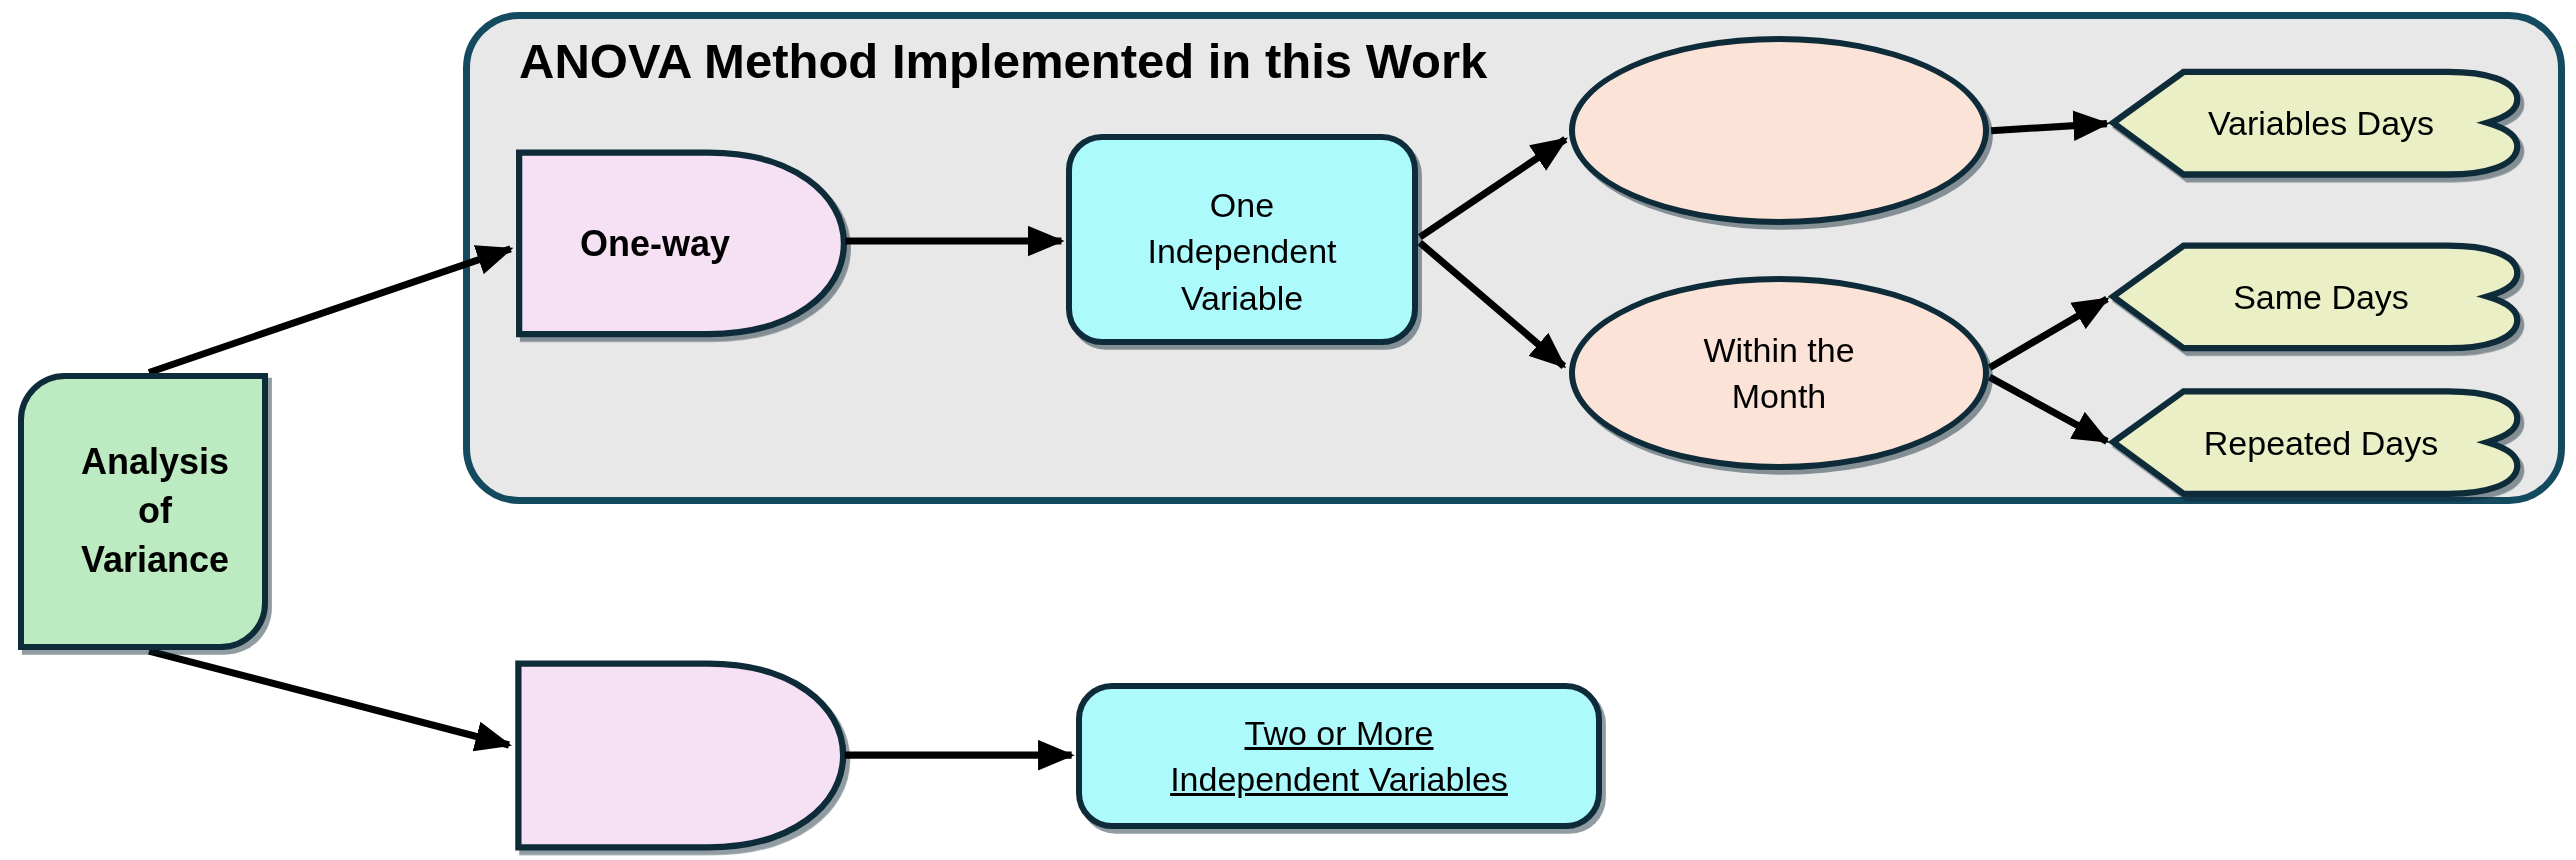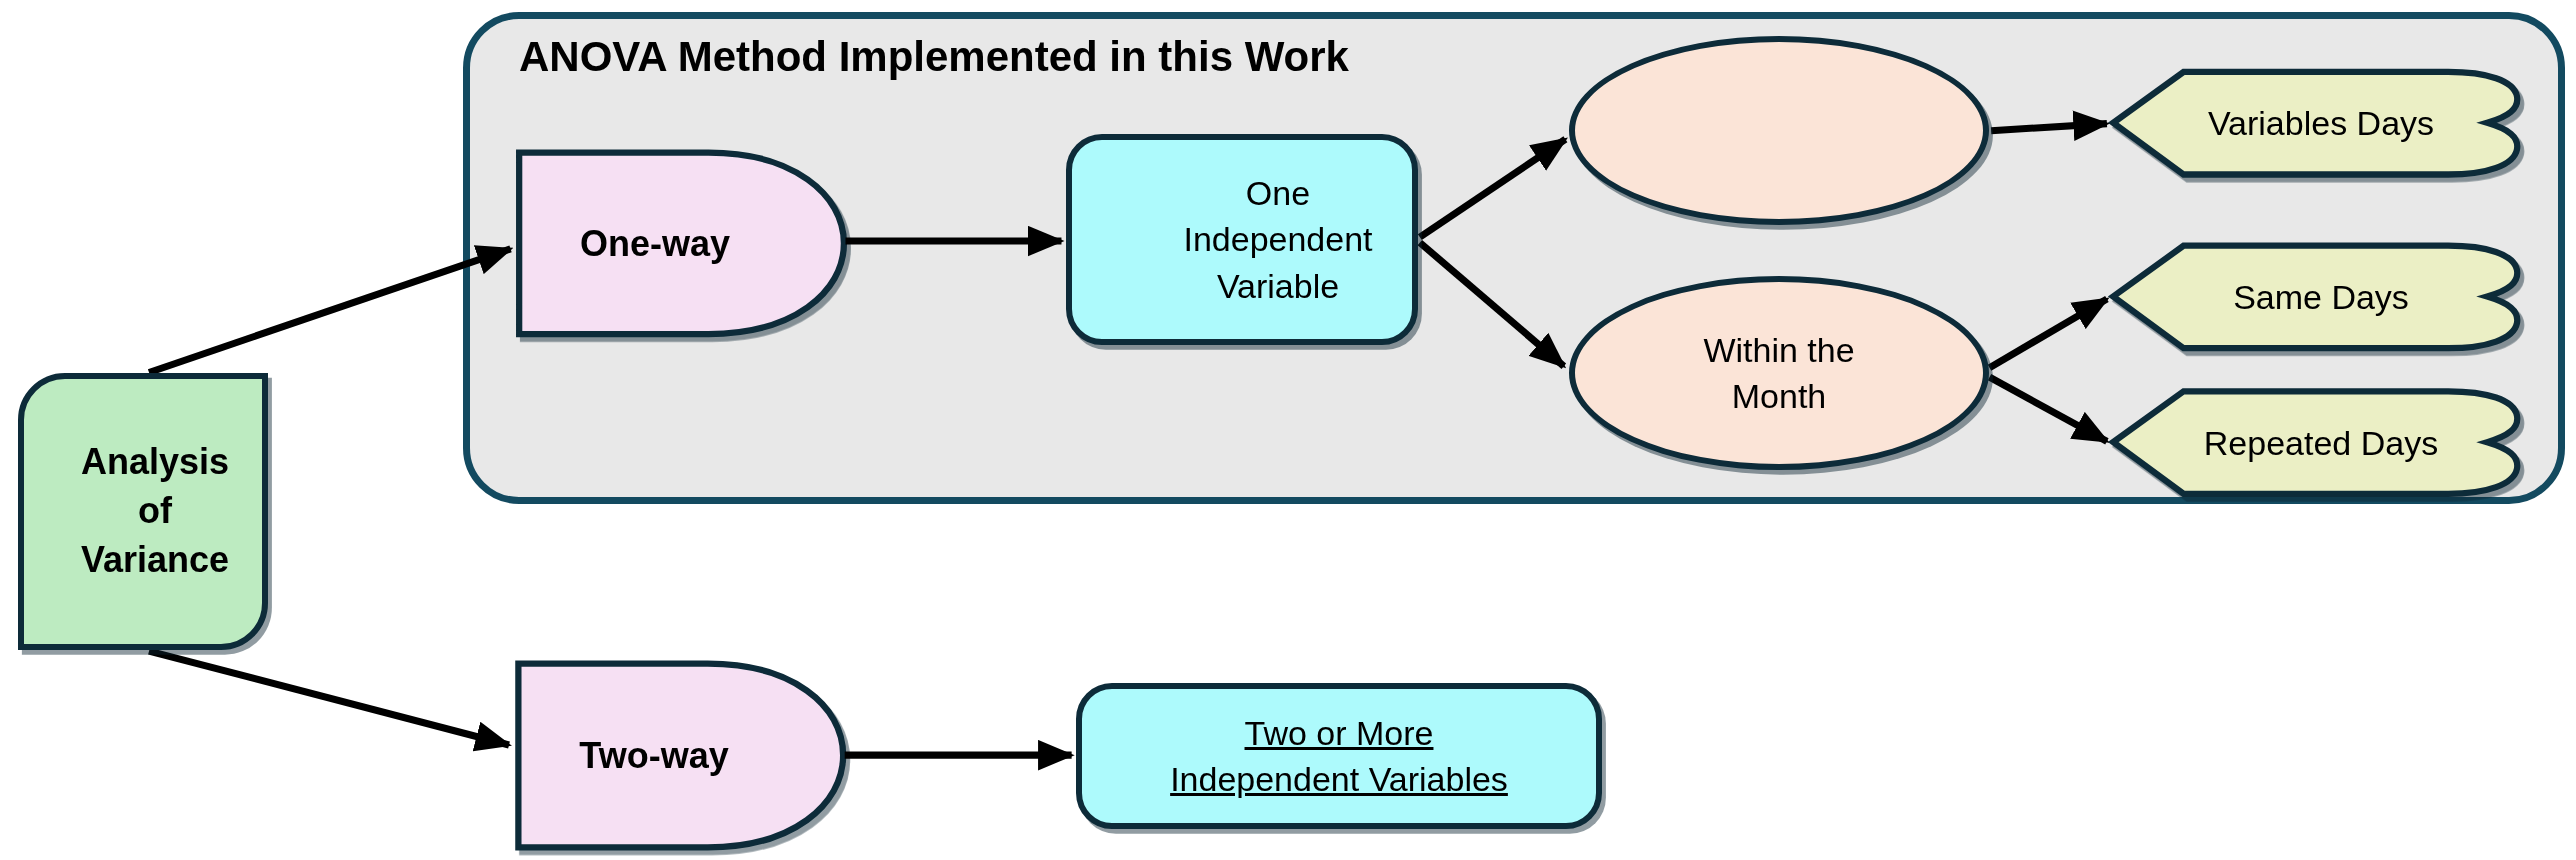--- a/index.html
+++ b/index.html
@@ -16,21 +16,21 @@
     left:463px;top:11.7px;width:2102px;height:492px;
     background:#E8E8E8;
     border:7.8px solid #134A60;
     border-radius:56px;
     box-sizing:border-box;
     z-index:1;
   }
   .group-title{
     position:absolute;
     left:49px;top:14px;
-    font-size:42px;
+    font-size:49px;
     font-weight:bold;
     color:#000;
     white-space:nowrap;
   }
   svg.layer{
     position:absolute;left:0;top:0;z-index:2;
   }
   .shape-shadow{filter:drop-shadow(5px 6px 0px rgba(10,35,48,0.45));}
   
   .node{
@@ -62,21 +62,21 @@
     display:flex;align-items:center;justify-content:center;
     text-align:center;
     color:#000;
     font-size:34px;line-height:1.36;
     white-space:pre-line;
   }
   .lbl.bold{font-weight:bold;font-size:36px;}
   .lbl-root{left:30px;top:373px;width:250px;height:277px;}
   .lbl-oneway{left:519px;top:153px;width:272px;height:182px;text-align:right;}
   .lbl-twoway{left:518px;top:664px;width:272px;height:184px;}
-  .lbl-cyan1{left:1066px;top:134px;width:352px;height:211px;padding-left:36px;}
+  .lbl-cyan1{left:1066px;top:146px;width:352px;height:211px;}
   .lbl-cyan2{left:1076px;top:683px;width:526px;height:146px;text-decoration:underline;}
   .lbl-ell1{left:1569px;top:36px;width:420px;height:189px;}
   .lbl-ell2{left:1569px;top:276px;width:420px;height:194px;}
   .lbl-b1{left:2137px;top:67px;width:368px;height:112px;}
   .lbl-b2{left:2137px;top:241px;width:368px;height:112px;}
   .lbl-b3{left:2137px;top:387px;width:368px;height:112px;}
 </style>
 </head>
 <body>
 
@@ -122,21 +122,20 @@
   <div class="node root"></div>
   <div class="node cyan1"></div>
   <div class="node cyan2"></div>
   <div class="node ell ell1"></div>
   <div class="node ell ell2"></div>
 
   <div class="lbl bold lbl-root">Analysis
 of
 Variance</div>
   <div class="lbl bold lbl-oneway">One-way</div>
-  <div class="lbl bold lbl-twoway">Two-way</div>
   <div class="lbl lbl-cyan1">One
 Independent
 Variable</div>
   <div class="lbl lbl-cyan2">Two or More
 Independent Variables</div>
   <div class="lbl lbl-ell2">Within the
 Month</div>
   <div class="lbl lbl-b1">Variables Days</div>
   <div class="lbl lbl-b2">Same Days</div>
   <div class="lbl lbl-b3">Repeated Days</div>

